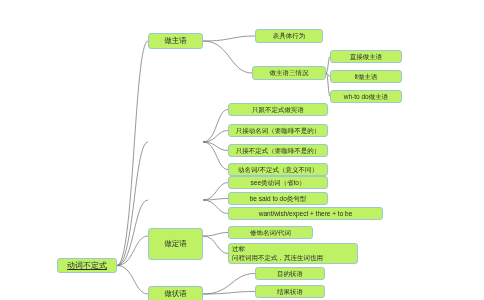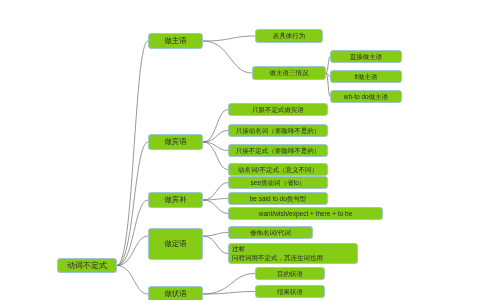--- a/index.html
+++ b/index.html
@@ -1,24 +1,24 @@
 <!DOCTYPE html>
 <html><head>
 <meta charset="utf-8">
 <style>
   html,body{margin:0;padding:0;background:#ffffff;}
   body{width:484px;height:300px;overflow:hidden;
        font-family:"Liberation Sans","DejaVu Sans",sans-serif;}
   #canvas{position:relative;width:484px;height:300px;background:#fff;}
   #links{position:absolute;left:0;top:0;width:484px;height:300px;}
   .node{position:absolute;box-sizing:border-box;
-        border:1px solid #9ec7d4;background:#84cc16;border-radius:3px;
+        border:1px solid #9ec7d4;background:#bef264;border-radius:3px;
         color:#2a2a2a;display:flex;align-items:center;justify-content:center;
         text-align:center;line-height:1.15;white-space:nowrap;}
-  .node.root{border:1px solid #9ec7d4;font-size:8px;padding:0 4px;}
+  .node.root{border:1px solid #9ec7d4;font-size:8px;padding:0 4px;text-decoration:underline;}
   .node.lvl1{font-size:7.5px;padding:0 4px;}
   .node.lvl2{font-size:6.5px;padding:0 3px;}
   .node.multiline{white-space:normal;justify-content:flex-start;
                   text-align:left;line-height:1.35;padding:1px 3px;}
 </style>
 </head>
 <body>
 
 <div id="canvas">
   <svg id="links" viewBox="0 0 484 300" xmlns="http://www.w3.org/2000/svg">
@@ -58,37 +58,31 @@
     </div>
     <div class="node lvl2" style="left: 330px; top: 50px; width: 72px; height: 13px;">
       <span>直接做主语</span>
     </div>
     <div class="node lvl2" style="left: 330px; top: 70px; width: 72px; height: 13px;">
       <span>it做主语</span>
     </div>
     <div class="node lvl2" style="left: 330px; top: 90px; width: 72px; height: 13px;">
       <span>wh-to do做主语</span>
     </div>
-    <div class="node lvl1" style="left: 148px; top: 134px; width: 55px; height: 16px;">
-      <span>做宾语</span>
-    </div>
     <div class="node lvl2" style="left: 228px; top: 103px; width: 100px; height: 13px;">
       <span>只跟不定式做宾语</span>
     </div>
     <div class="node lvl2" style="left: 228px; top: 124px; width: 100px; height: 13px;">
       <span>只接动名词（要咖啡不是的）</span>
     </div>
     <div class="node lvl2" style="left: 228px; top: 144px; width: 100px; height: 13px;">
       <span>只接不定式（要咖啡不是的）</span>
     </div>
     <div class="node lvl2" style="left: 228px; top: 163px; width: 100px; height: 13px;">
       <span>动名词/不定式（意义不同）</span>
-    </div>
-    <div class="node lvl1" style="left: 148px; top: 192px; width: 55px; height: 16px;">
-      <span>做宾补</span>
     </div>
     <div class="node lvl2" style="left: 228px; top: 176px; width: 100px; height: 13px;">
       <span>see类动词（省to）</span>
     </div>
     <div class="node lvl2" style="left: 228px; top: 192px; width: 100px; height: 13px;">
       <span>be said to do类句型</span>
     </div>
     <div class="node lvl2" style="left: 228px; top: 207px; width: 155px; height: 13px;">
       <span>want/wish/expect + there + to be</span>
     </div>

